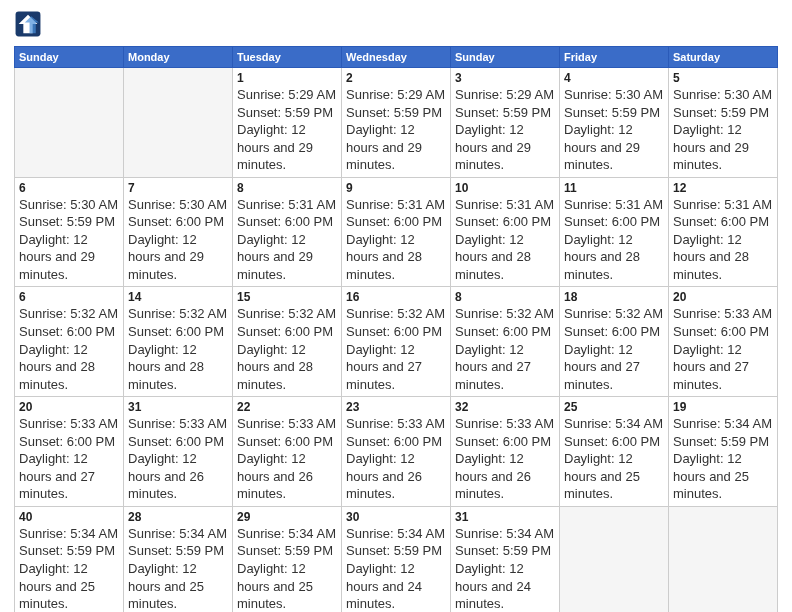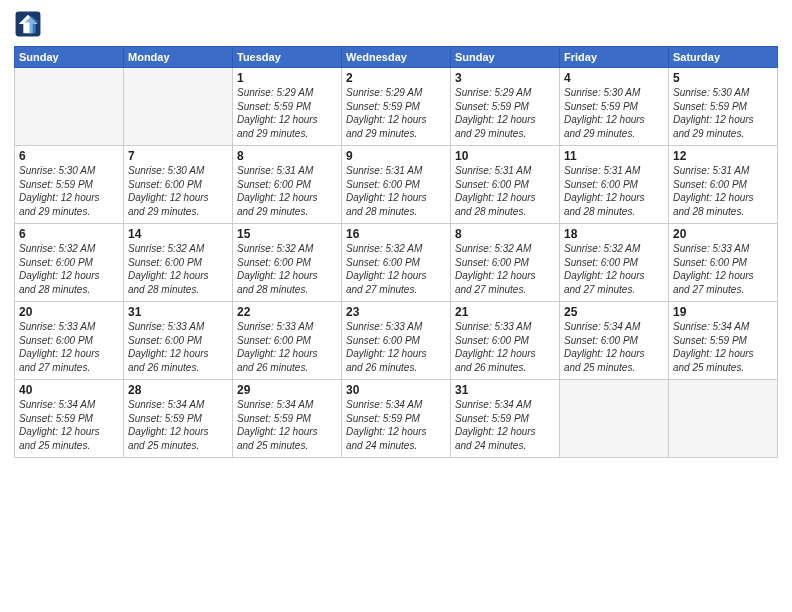--- a/index.html
+++ b/index.html
@@ -78,24 +78,23 @@
       background: #f5f5f5;
     }
     .day-number {
       font-size: 12px;
       font-weight: bold;
       color: #222;
       display: block;
       margin-bottom: 1px;
     }
     .day-info {
-      font-size: 10px;
+      font-size: 13px;
       color: #333;
       line-height: 1.35;
-      font-style: italic;
     }
   </style>
 </head>
 <body>
 
 <div class="page">
   <div class="header">
     <div class="logo">
       <svg class="logo-icon" viewBox="0 0 36 36">
         <rect x="2" y="2" width="32" height="32" rx="4" fill="#1a3a6b"></rect>
@@ -290,21 +289,21 @@
 and 26 minutes.</div>
           </td>
           <td>
             <span class="day-number">23</span>
             <div class="day-info">Sunrise: 5:33 AM
 Sunset: 6:00 PM
 Daylight: 12 hours
 and 26 minutes.</div>
           </td>
           <td>
-            <span class="day-number">21</span>
+            <span class="day-number">32</span>
             <div class="day-info">Sunrise: 5:33 AM
 Sunset: 6:00 PM
 Daylight: 12 hours
 and 26 minutes.</div>
           </td>
           <td>
             <span class="day-number">25</span>
             <div class="day-info">Sunrise: 5:34 AM
 Sunset: 6:00 PM
 Daylight: 12 hours

